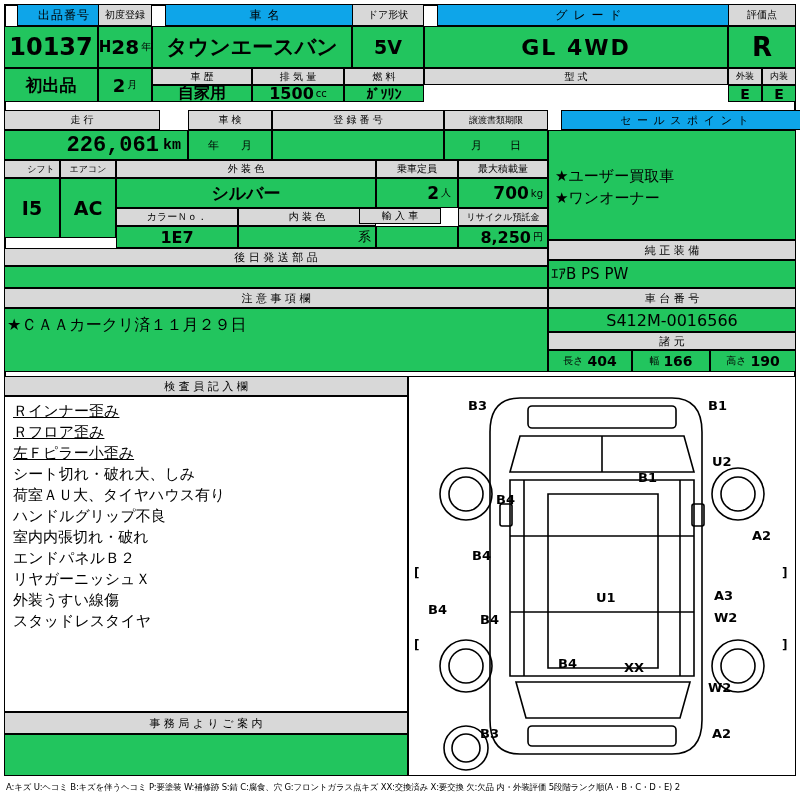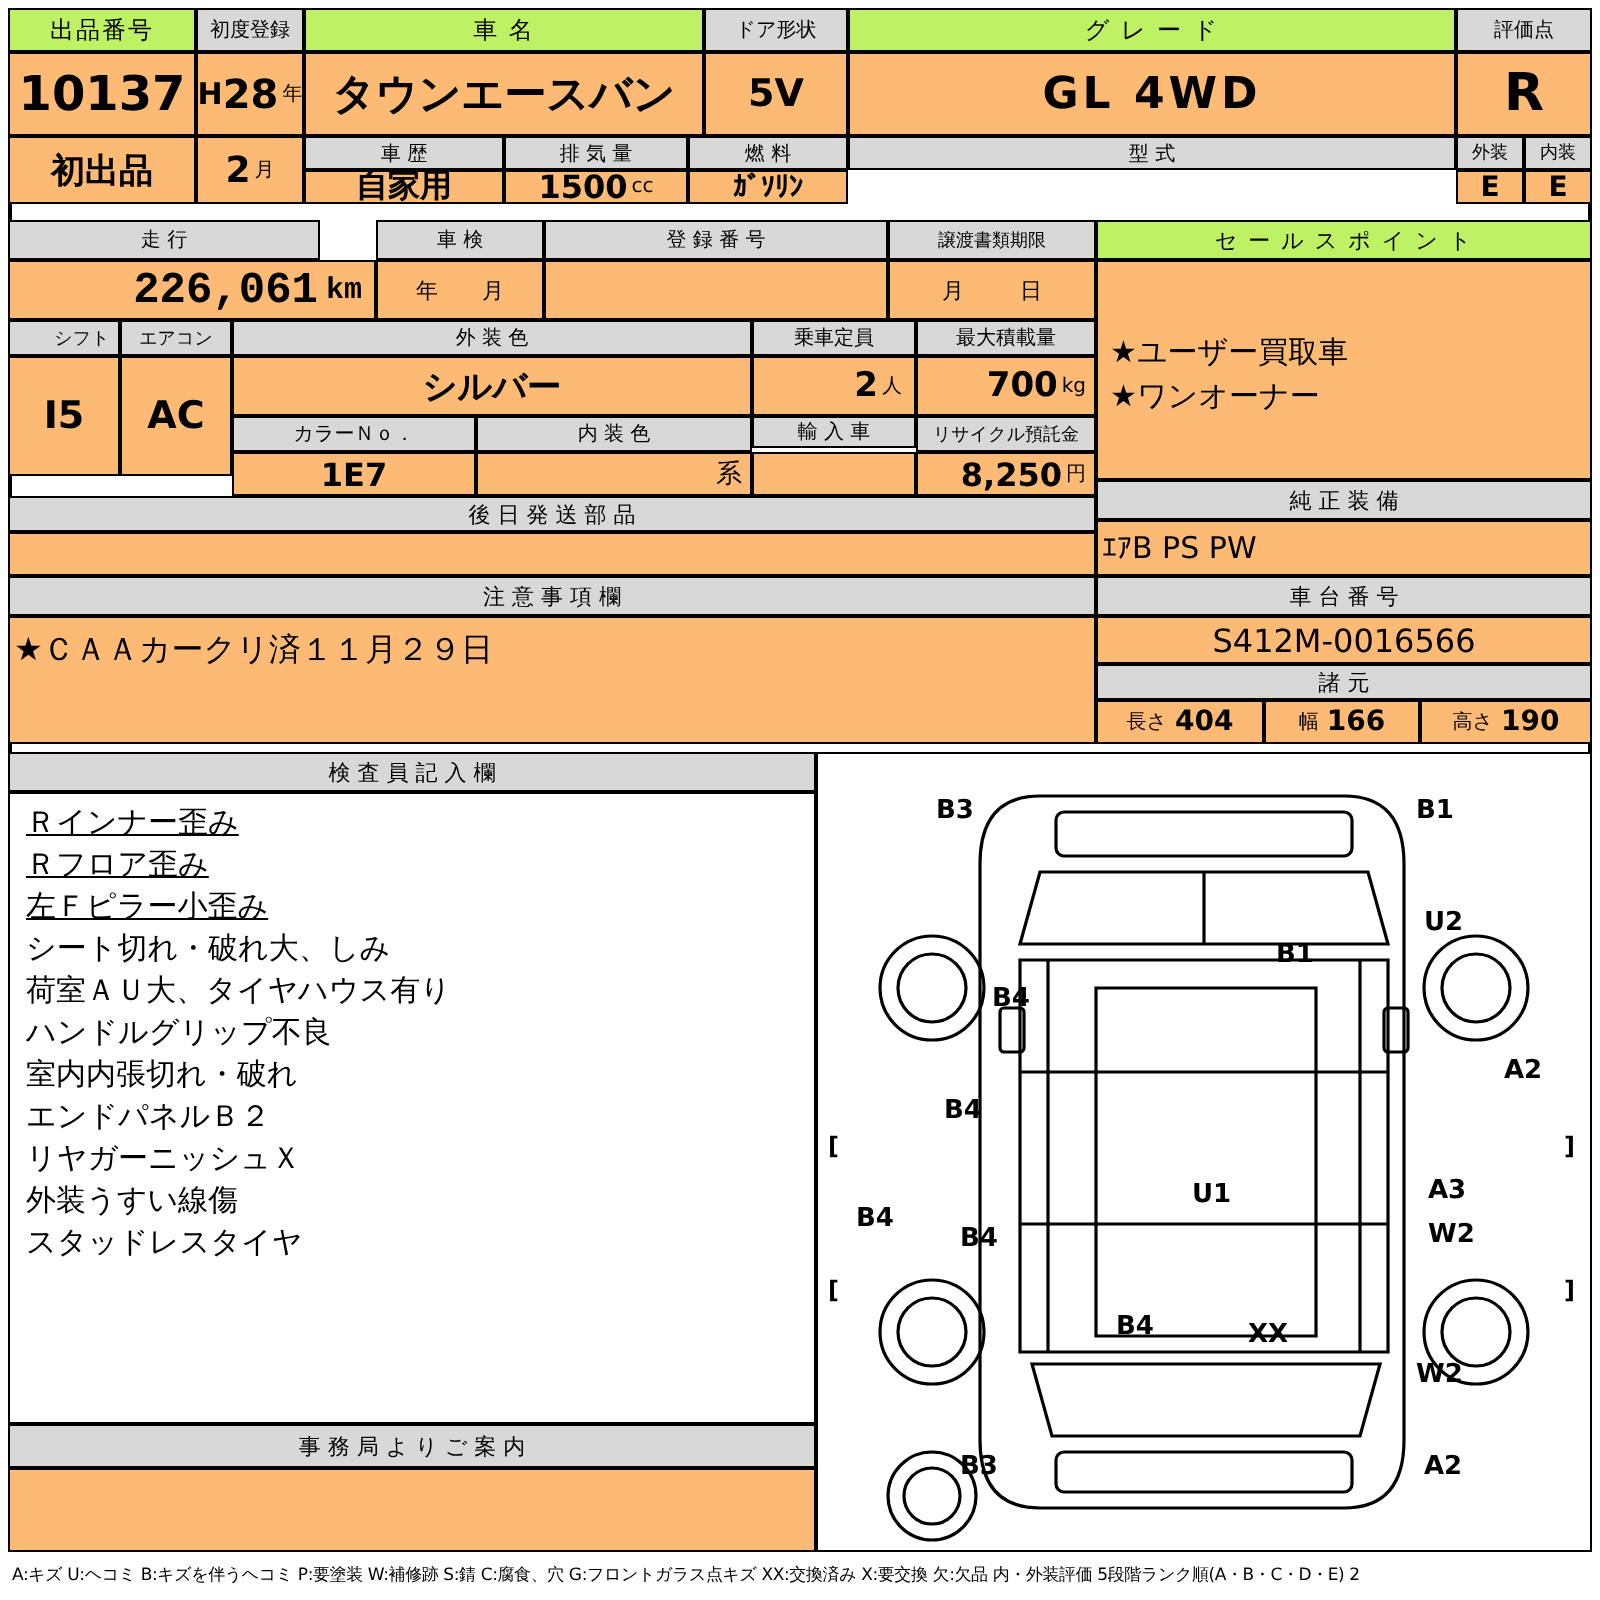--- a/index.html
+++ b/index.html
@@ -31,31 +31,32 @@
     position: absolute;
     box-sizing: border-box;
     border: 1px solid #000;
     display: flex;
     align-items: center;
     justify-content: center;
     overflow: hidden;
     white-space: nowrap;
   }
   .hdr {
-    background: #bef264;
+    background: #0ea5e9;
     font-size: 12px;
     letter-spacing: 1px;
+    margin-left: 13px;
   }
   .hdr-sm {
     background: #d8d8d8;
     font-size: 10px;
     letter-spacing: 0px;
   }
   .val {
-    background: #fdba74;
+    background: #22c55e;
     font-size: 15px;
   }
   .big {
     font-size: 24px;
     font-weight: bold;
   }
   .med {
     font-size: 19px;
     font-weight: bold;
   }
@@ -199,21 +200,21 @@
     <span style="font-size:17px;font-weight:bold;">2</span>
     <span class="sub">人</span>
   </div>
   <div class="cell val" style="left:458px;top:178px;width:90px;  height:30px;padding:0 4px 0 0;justify-content:flex-end;">
     <span style="font-size:17px;font-weight:bold;">700</span>
     <span class="sub">kg</span>
   </div>
 
   <div class="cell hdr-sm" style="left:116px;top:208px;width:122px; height:18px;">カラーＮｏ．</div>
   <div class="cell hdr-sm" style="left:238px;top:208px;width:138px; height:18px;">内 装 色</div>
-  <div class="cell hdr-sm" style="left:376px;top:208px;width:82px;  height:16px;font-size:10px;">輸 入 車</div>
+  <div class="cell hdr-sm" style="left:359px;top:208px;width:82px;  height:16px;font-size:10px;">輸 入 車</div>
   <div class="cell hdr-sm" style="left:458px;top:208px;width:90px;  height:18px;font-size:9px;">リサイクル預託金</div>
 
   <div class="cell val" style="left:116px;top:226px;width:122px; height:22px;font-size:16px;font-weight:bold;">1E7</div>
   <div class="cell val right" style="left:238px;top:226px;width:138px; height:22px;font-size:13px;">系</div>
   <div class="cell val" style="left:376px;top:226px;width:82px;  height:22px;"></div>
   <div class="cell val" style="left:458px;top:226px;width:90px;  height:22px;padding:0 4px 0 0;justify-content:flex-end;">
     <span style="font-size:16px;font-weight:bold;">8,250</span>
     <span class="sub">円</span>
   </div>
 

